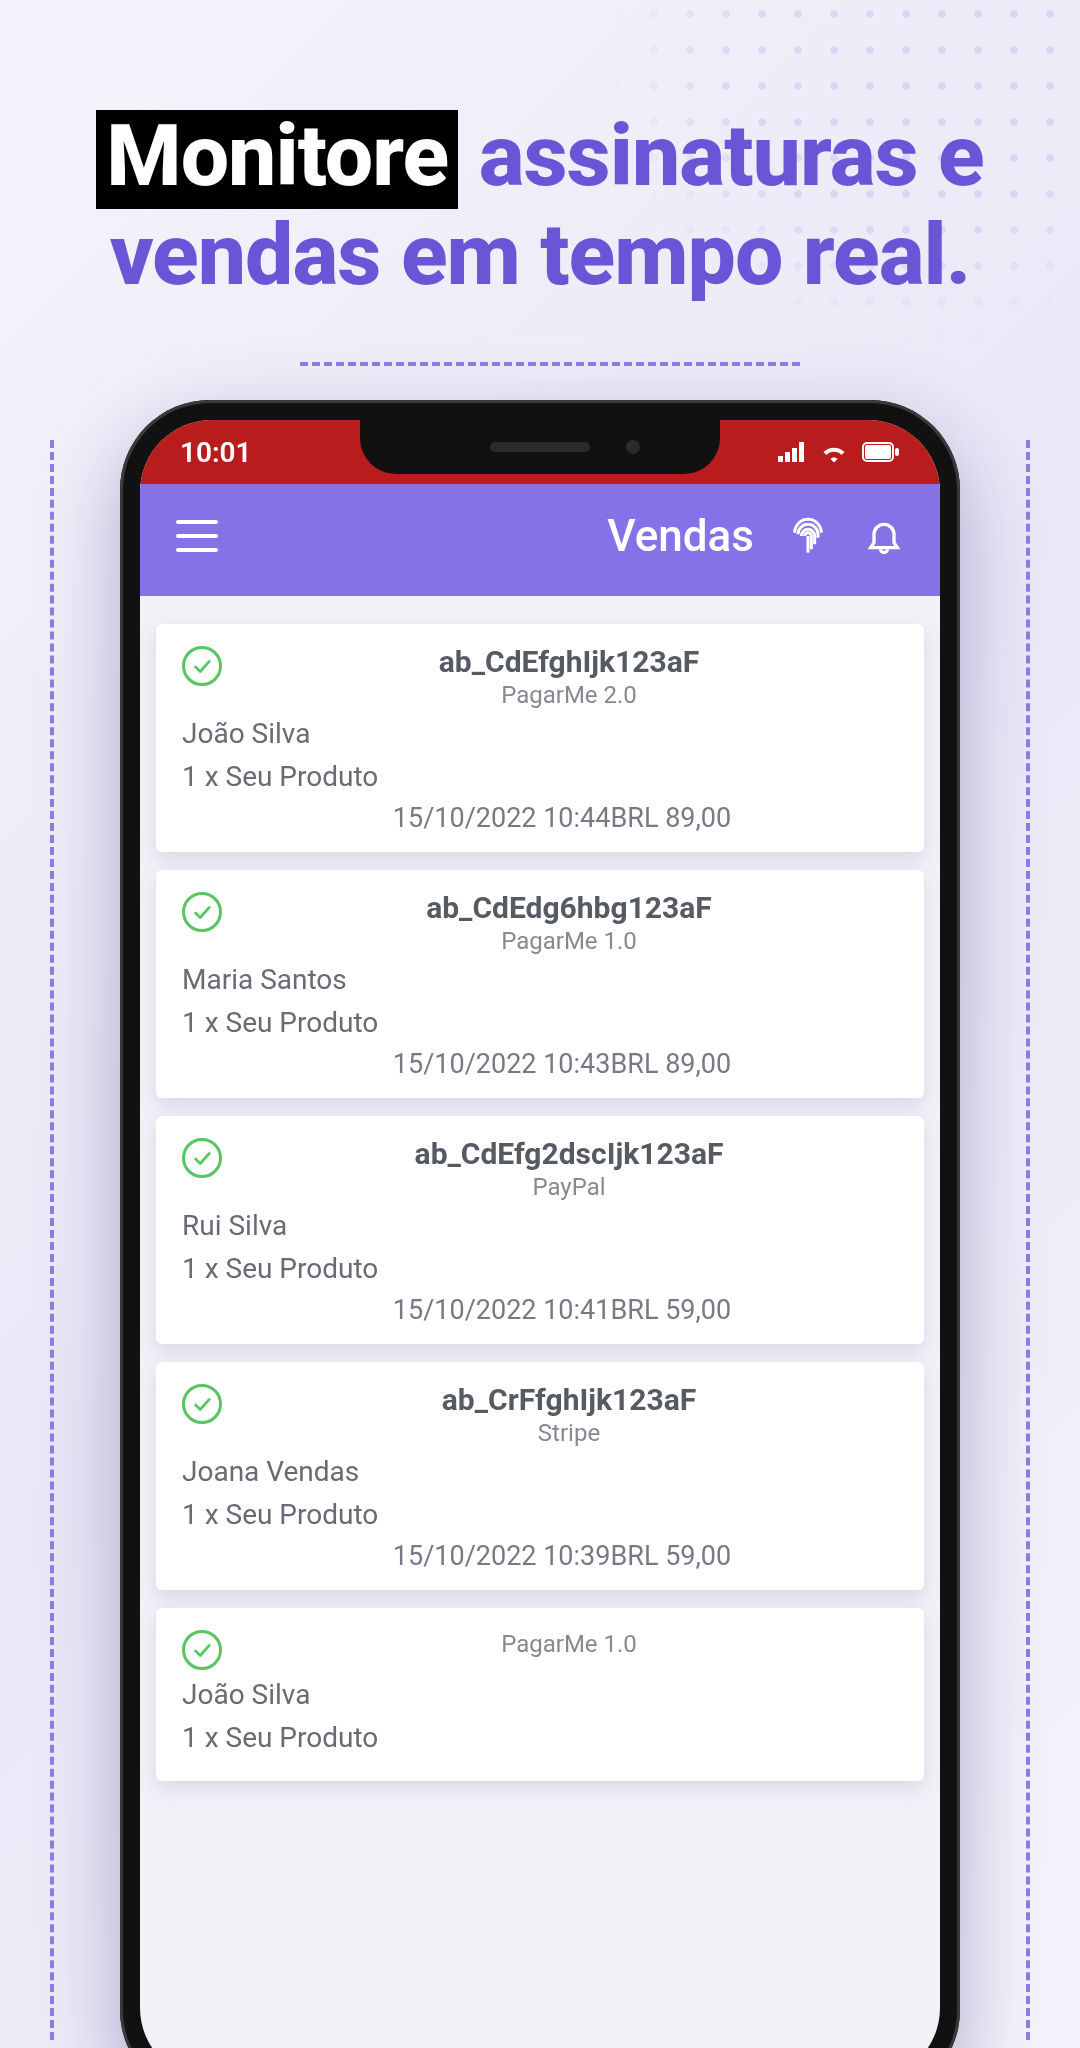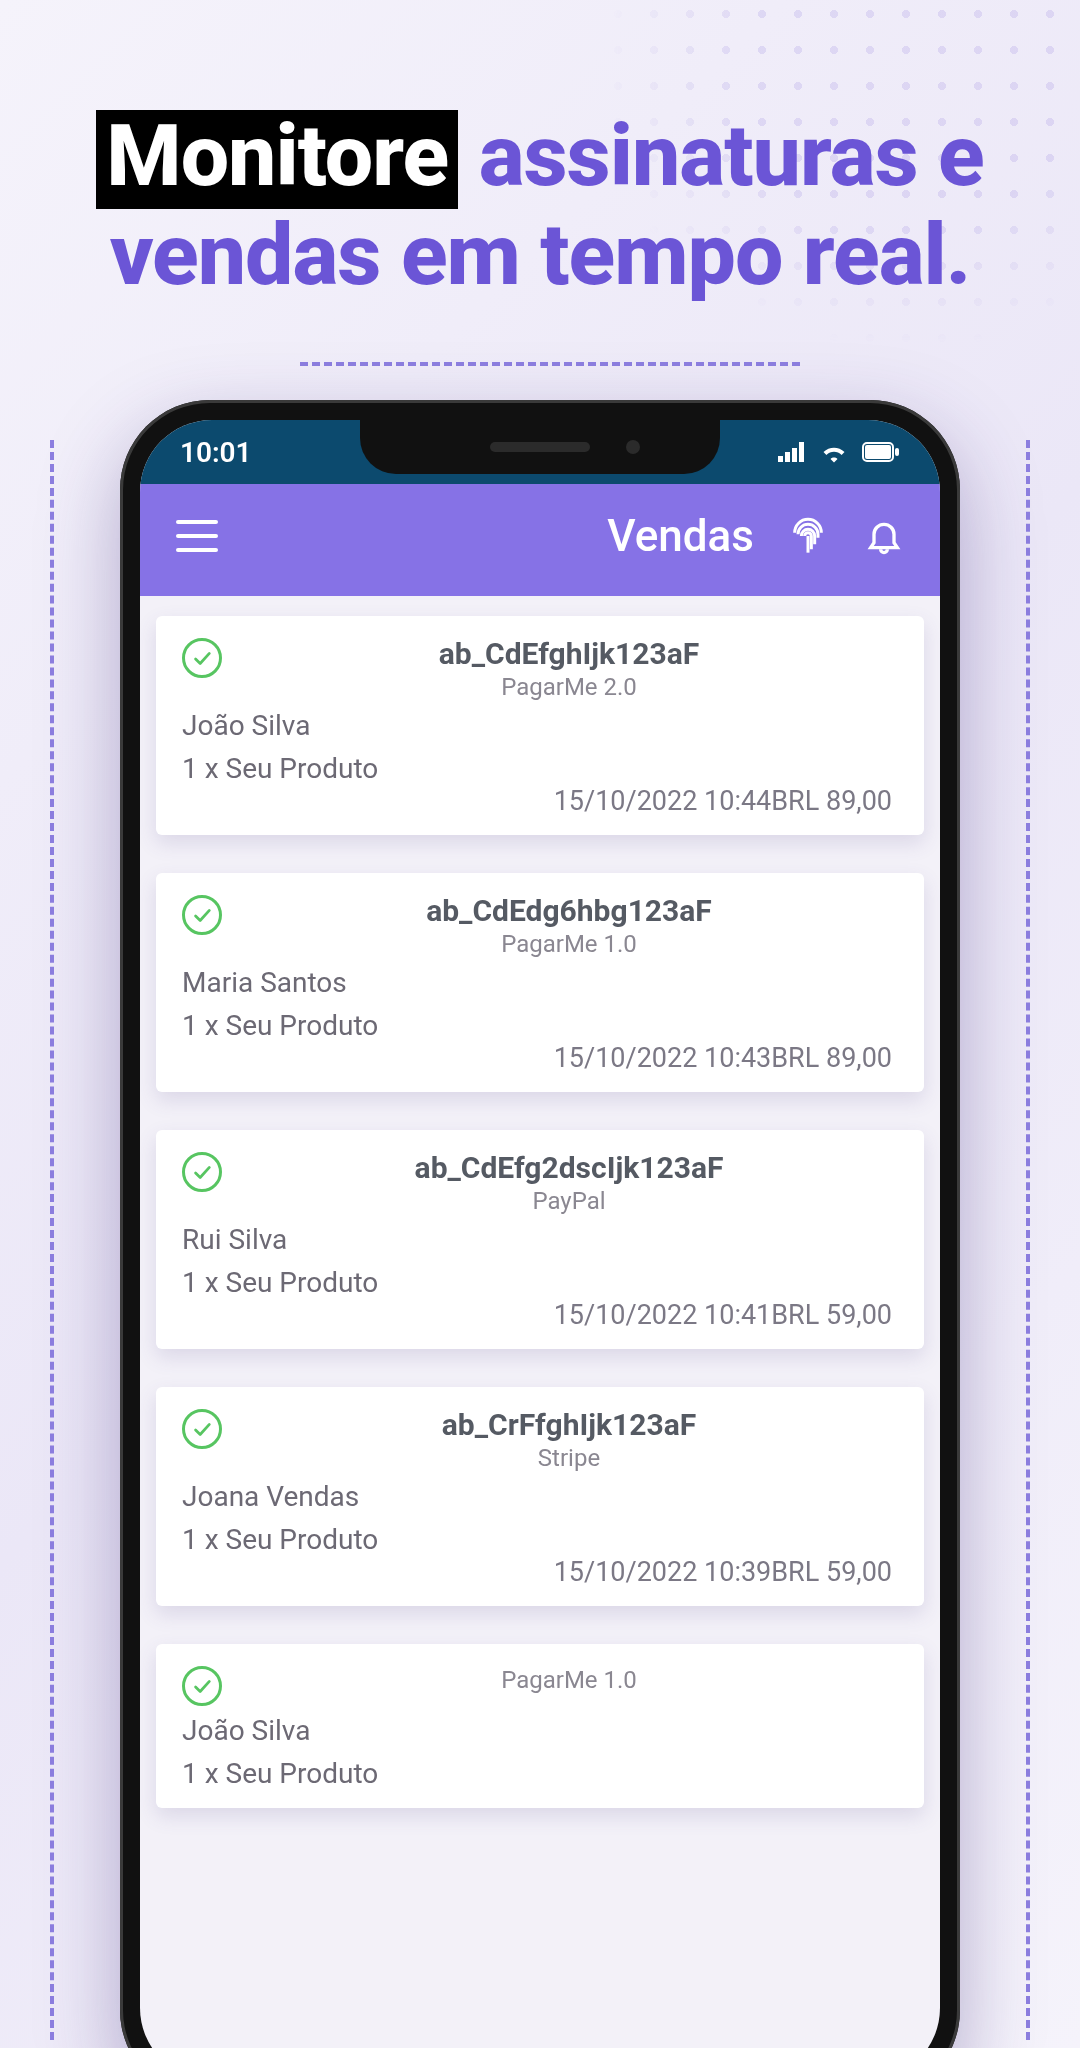--- a/index.html
+++ b/index.html
@@ -94,21 +94,21 @@
   }
   .notch:after{
     content:"";
     width:14px;height:14px;border-radius:50%;background:#2b2b2b;
     position:absolute; right:80px;
   }
 
   
   .statusbar {
     height: 64px;
-    background: #0c4a6e;
+    background: #b91c1c;
     display: flex;
     align-items: center;
     justify-content: space-between;
     padding: 0 40px;
     color: #fff;
     font-size: 28px;
     font-weight: 600;
   }
   .status-icons { display:flex; gap:14px; align-items:center; }
   .sig-icon, .wifi-icon, .batt-icon { display:inline-block; }
@@ -131,24 +131,24 @@
     gap: 34px;
   }
   .menu-btn { width:42px; height:32px; display:flex; flex-direction:column; justify-content:space-between; cursor:pointer;}
   .menu-btn span { display:block; height:4px; background:#fff; border-radius:2px;}
   .appheader h1 { font-size: 44px; font-weight: 500; flex:1;text-align:right;}
   .hdr-actions { display:flex; gap:36px; align-items:center;}
   .hdr-actions svg { display:block; }
 
   
   .list {
-    padding: 20px 16px;
+    padding: 28px 16px;
     display: flex;
     flex-direction: column;
-    gap: 38px;
+    gap: 18px;
   }
   .card {
     background: #fff;
     border-radius: 6px;
     box-shadow: 0 8px 20px rgba(80,70,140,0.15);
     padding: 20px 26px 18px 26px;
     color: #6f6d78;
   }
   .card .row1 { display:flex; align-items:flex-start; gap:18px; }
   .status-ico {
@@ -157,22 +157,22 @@
     display:flex; align-items:center; justify-content:center;
     margin-top:2px;
   }
   .status-ico svg { display:block; }
   .idblock { flex:1; text-align:center; }
   .txid { font-size:30px; font-weight:700; color:#555a63; }
   .gateway { font-size:24px; color:#8a8791; margin-top:2px;}
   .customer { font-size:28px; color:#6c6974; margin-top:8px;}
   .product  { font-size:28px; color:#6c6974; margin-top:10px;}
   .row-bottom {
-    display:flex; justify-content:flex-end;
-    margin-top:0; padding: 0 6px 0 50px;
+    display:flex; justify-content:center;
+    margin-top:9px; padding: 0 6px 0 50px;
     font-size:27px; color:#7b7885;
   }
 
 </style>
 </head>
 <body>
 
 <div class="dotfield"></div>
 
 <div class="headline">

